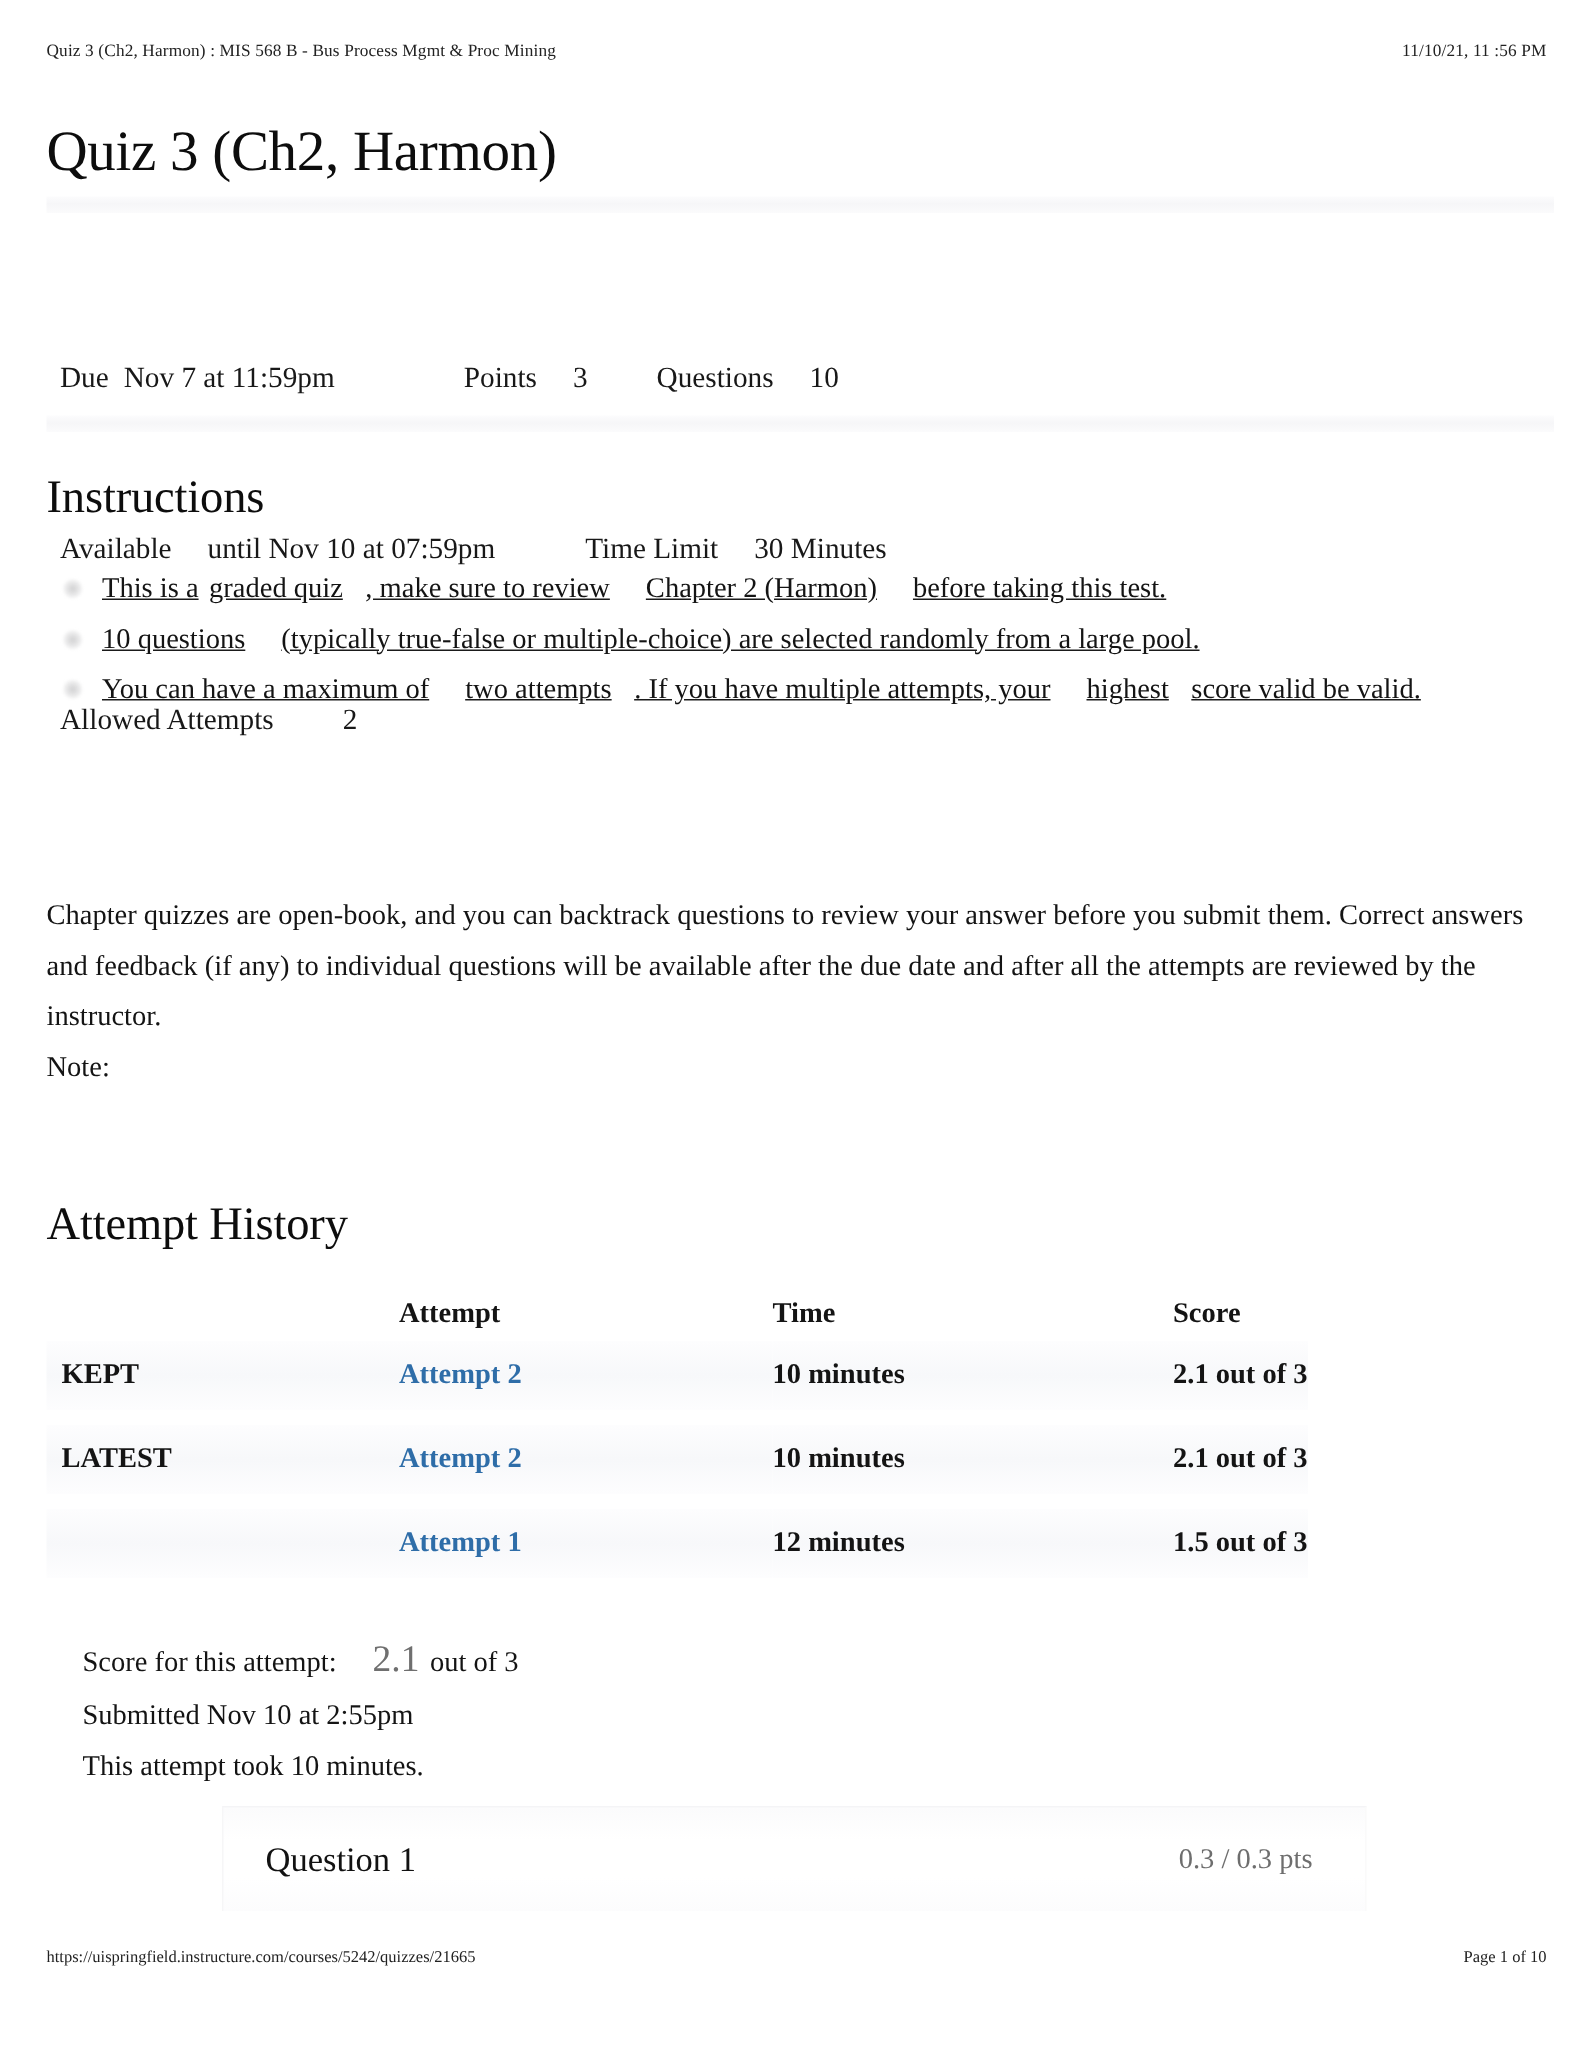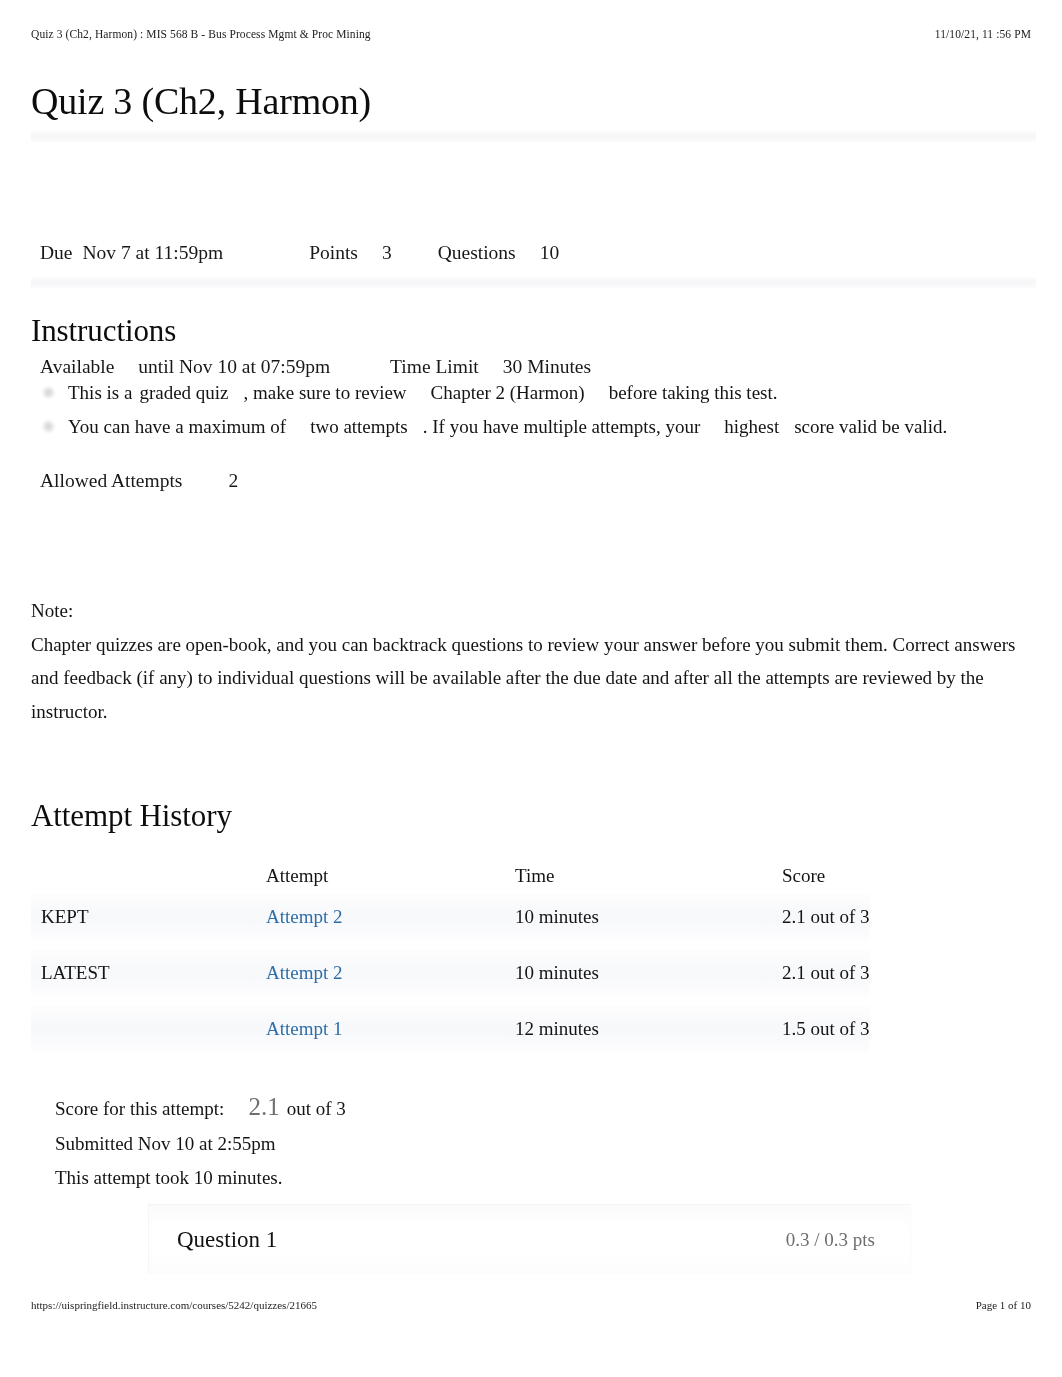--- a/index.html
+++ b/index.html
@@ -98,20 +98,21 @@
 
   
   .instr-list {
     position: absolute;
     top: 376px;
     left: 36px;
     right: 36px;
     margin: 0;
     padding: 0;
     list-style: none;
+    text-decoration: underline;
   }
   .instr-item {
     position: relative;
     padding-left: 32px;
     font-size: 19px;
     line-height: 33.5px;
     color: #141414;
     margin-bottom: 0;
   }
   .instr-bullet {
@@ -146,21 +147,21 @@
     top: 858px;
     left: 31px;
     right: 26px;
     border-collapse: collapse;
     font-size: 19px;
     color: #141414;
   }
   .attempt-table th,
   .attempt-table td {
     text-align: left;
-    font-weight: normal;
+    font-weight: bold;
     padding: 0;
     height: 46px;
     vertical-align: middle;
   }
   .col-label   { width: 225px; padding-left: 10px !important; }
   .col-attempt { width: 249px; }
   .col-time    { width: 267px; }
   .col-score   { width: auto; }
   .attempt-table thead th {
     height: 36px;
@@ -239,27 +240,31 @@
 
 <h2 class="section-h instructions">Instructions</h2>
 
 <ul class="instr-list">
   <li class="instr-item">
     <span class="instr-bullet"></span>
     <span>This is a</span><span class="sp-s"></span><span>graded quiz</span><span class="sp-m"></span><span>, make sure to review</span><span class="sp-l"></span><span>Chapter 2 (Harmon)</span><span class="sp-l"></span><span>before taking this test.</span>
   </li>
   <li class="instr-item">
     <span class="instr-bullet"></span>
+    <span>10 questions</span><span class="sp-l"></span><span>(typically true-false or multiple-choice) are selected randomly from a large pool.</span>
+  </li>
+  <li class="instr-item">
+    <span class="instr-bullet"></span>
     <span>You can have a maximum of</span><span class="sp-l"></span><span>two attempts</span><span class="sp-m"></span><span>. If you have multiple attempts, your</span><span class="sp-l"></span><span>highest</span><span class="sp-m"></span><span>score valid be valid.</span>
   </li>
 </ul>
 
 <div class="note">
+  <p>Chapter quizzes are open-book, and you can backtrack questions to review your answer before you submit them. Correct answers and feedback (if any) to individual questions will be available after the due date and after all the attempts are reviewed by the instructor.</p>
   <p>Note:</p>
-  <p>Chapter quizzes are open-book, and you can backtrack questions to review your answer before you submit them. Correct answers and feedback (if any) to individual questions will be available after the due date and after all the attempts are reviewed by the instructor.</p>
 </div>
 
 <h2 class="section-h attempt-hist">Attempt History</h2>
 
 <table class="attempt-table">
   <thead>
     <tr>
       <th class="col-label"></th>
       <th class="col-attempt">Attempt</th>
       <th class="col-time">Time</th>

